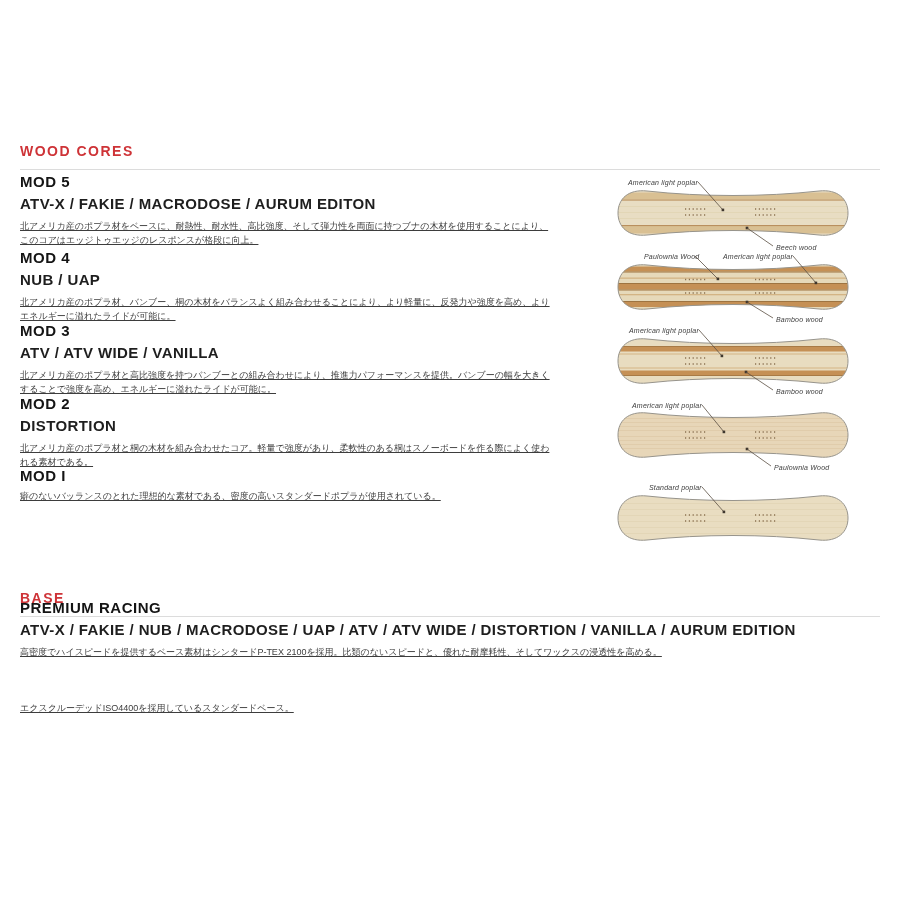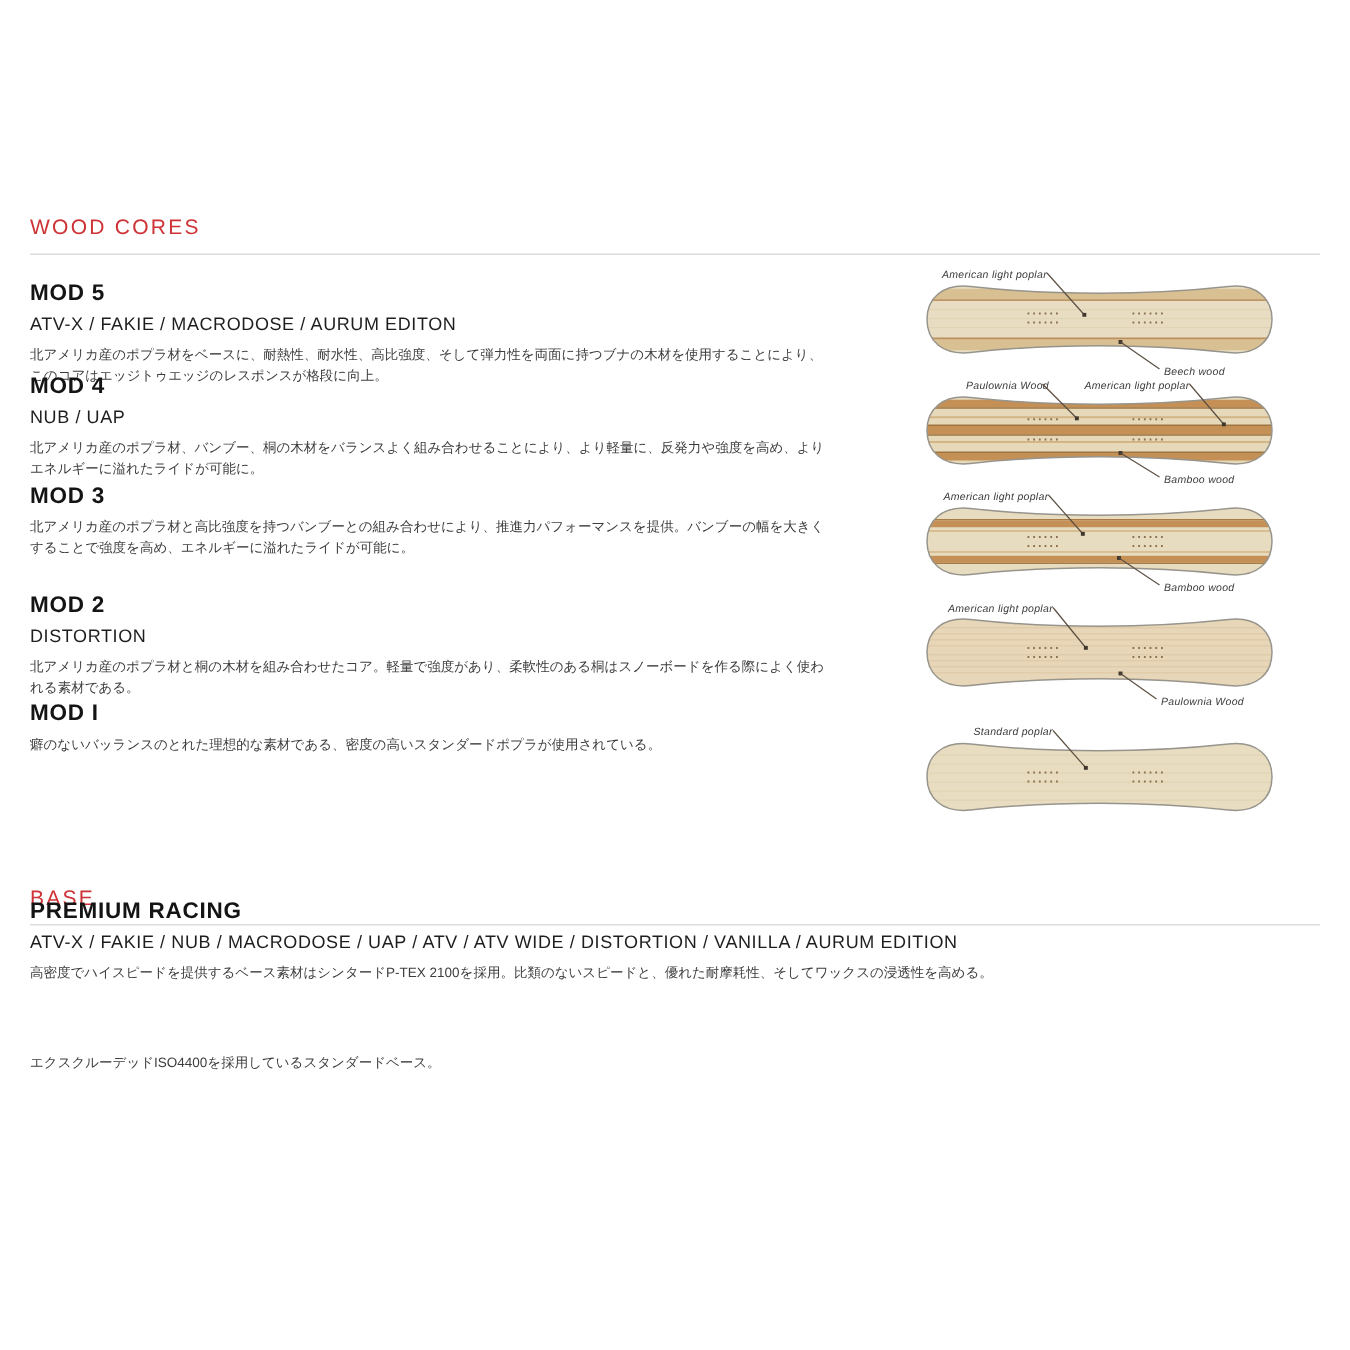--- a/index.html
+++ b/index.html
@@ -3,67 +3,68 @@
 <meta charset="utf-8">
 <style>
   html,body{margin:0;padding:0;}
   body{
     width:900px;height:900px;background:#ffffff;position:relative;
     font-family:"Liberation Sans",sans-serif;overflow:hidden;
     -webkit-font-smoothing:antialiased;
   }
   .abs{position:absolute;}
   .red-head{
-    left:20px;font-size:14px;font-weight:normal;letter-spacing:1.5px;
+    left:20px;font-size:14px;font-weight:bold;letter-spacing:1.5px;
     color:#ce3337;margin:0;
   }
   .rule{
     left:20px;width:860px;height:0;border-top:1px solid #dcdcdc;
   }
   .sec{left:20px;width:532px;}
   .sec h3{
     font-size:15px;font-weight:bold;letter-spacing:.5px;color:#141414;
     margin:0 0 4px 0;line-height:1.1;
   }
   .sec .models{
-    font-size:12px;font-weight:normal;letter-spacing:.4px;color:#1e1e1e;
+    font-size:15px;font-weight:bold;letter-spacing:.4px;color:#1e1e1e;
     margin:0 16px 6px 0;line-height:1.2;
   }
   .sec .jp{
-    font-size:9px;line-height:14px;color:#3d3d3d;margin:0;
+    font-size:9px;line-height:14px;color:#3d3d3d;margin:0;text-decoration:underline;
   }
   .board-svg{position:absolute;left:595px;width:300px;}
   .lbl{
     font-size:7px;font-style:italic;fill:#3c3c3c;letter-spacing:.2px;
     font-family:"Liberation Sans",sans-serif;
   }
   .leader{stroke:#5b4f42;stroke-width:.8;fill:none;}
   .marker{fill:#3f372e;}
   .outline{fill:none;stroke:#97948c;stroke-width:1;}
 </style>
 </head>
 <body>
 
 <h2 class="abs red-head" style="top:143px">WOOD CORES</h2>
 <div class="abs rule" style="top:169px"></div>
 
-<section class="abs sec" style="top:188px">
+<section class="abs sec" style="top:174px">
   <h3>MOD 5</h3>
   <div class="models">ATV-X / FAKIE / MACRODOSE / AURUM EDITON</div>
   <p class="jp">北アメリカ産のポプラ材をベースに、耐熱性、耐水性、高比強度、そして弾力性を両面に持つブナの木材を使用することにより、このコアはエッジトゥエッジのレスポンスが格段に向上。</p>
 </section>
 
 <section class="abs sec" style="top:250px">
   <h3>MOD 4</h3>
   <div class="models">NUB / UAP</div>
   <p class="jp">北アメリカ産のポプラ材、バンブー、桐の木材をバランスよく組み合わせることにより、より軽量に、反発力や強度を高め、よりエネルギーに溢れたライドが可能に。</p>
 </section>
 
 <section class="abs sec" style="top:323px">
   <h3>MOD 3</h3>
+  <div class="models">ATV / ATV WIDE / VANILLA</div>
   <p class="jp">北アメリカ産のポプラ材と高比強度を持つバンブーとの組み合わせにより、推進力パフォーマンスを提供。バンブーの幅を大きくすることで強度を高め、エネルギーに溢れたライドが可能に。</p>
 </section>
 
 <section class="abs sec" style="top:396px">
   <h3>MOD 2</h3>
   <div class="models">DISTORTION</div>
   <p class="jp">北アメリカ産のポプラ材と桐の木材を組み合わせたコア。軽量で強度があり、柔軟性のある桐はスノーボードを作る際によく使われる素材である。</p>
 </section>
 
 <section class="abs sec" style="top:468px">

